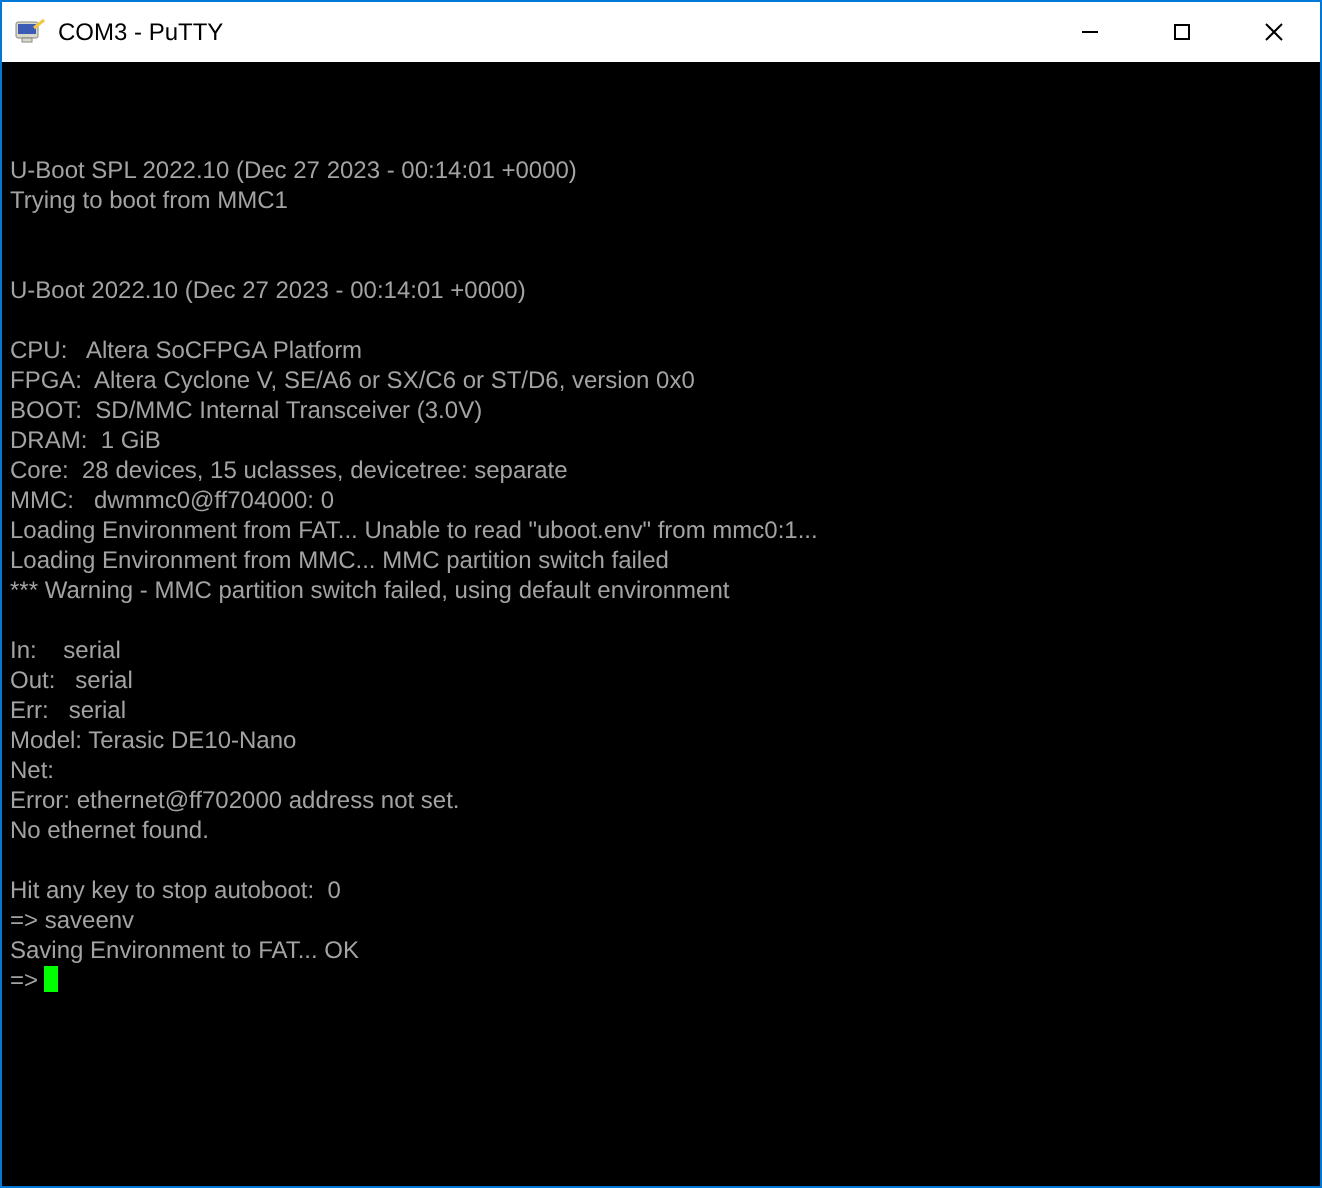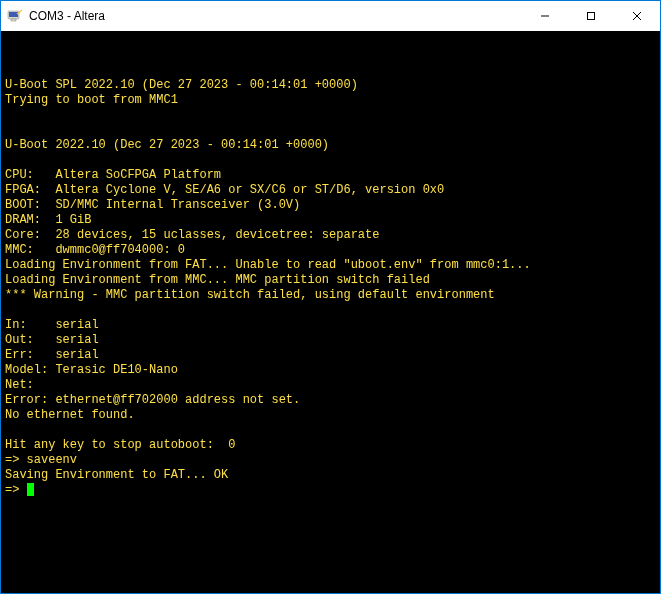--- a/index.html
+++ b/index.html
@@ -29,22 +29,22 @@
   .titlebar .controls { display: flex; height: 100%; }
   .titlebar .ctrl {
     width: 46px; height: 100%;
     display: flex; align-items: center; justify-content: center;
     font-size: 10px; color: #000;
     font-family: "Segoe UI", sans-serif;
   }
   .terminal {
     flex: 1 1 auto;
     background: #000000;
-    color: #fde047;
-    font-family: Liberation Mono, monospace;
+    color: #a3a3a3;
+    font-family: Liberation Sans, sans-serif;
     font-size: 12px;
     line-height: 15px;
     padding: 2px 4px;
     white-space: pre-wrap;
     overflow: hidden;
   }
   .terminal .line { white-space: pre; }
   .prompt-cursor {
     display: inline-block;
     width: 7px; height: 13px;
@@ -59,21 +59,21 @@
 <div class="window">
   <div class="titlebar">
     <span class="icon">
       <svg width="16" height="16" viewBox="0 0 16 16">
         <rect x="1" y="3" width="11" height="8" rx="1" fill="#d9d9c8" stroke="#888" stroke-width="0.5"></rect>
         <rect x="2" y="4" width="9" height="5" fill="#3b5bb5"></rect>
         <rect x="4" y="11" width="5" height="2" fill="#d9d9c8" stroke="#888" stroke-width="0.5"></rect>
         <path d="M10 6 L15 2" stroke="#f5c542" stroke-width="1.5"></path>
       </svg>
     </span>
-    <span class="title">COM3 - Altera</span>
+    <span class="title">COM3 - PuTTY</span>
     <span class="spacer"></span>
     <div class="controls">
       <div class="ctrl">
         <svg width="10" height="10" viewBox="0 0 10 10">
             <line x1="1" y1="5" x2="9" y2="5" stroke="#000" stroke-width="1"></line>
           </svg>
       </div>
       <div class="ctrl">
         <svg width="10" height="10" viewBox="0 0 10 10">
             <rect x="1.5" y="1.5" width="7" height="7" fill="none" stroke="#000" stroke-width="1"></rect>

